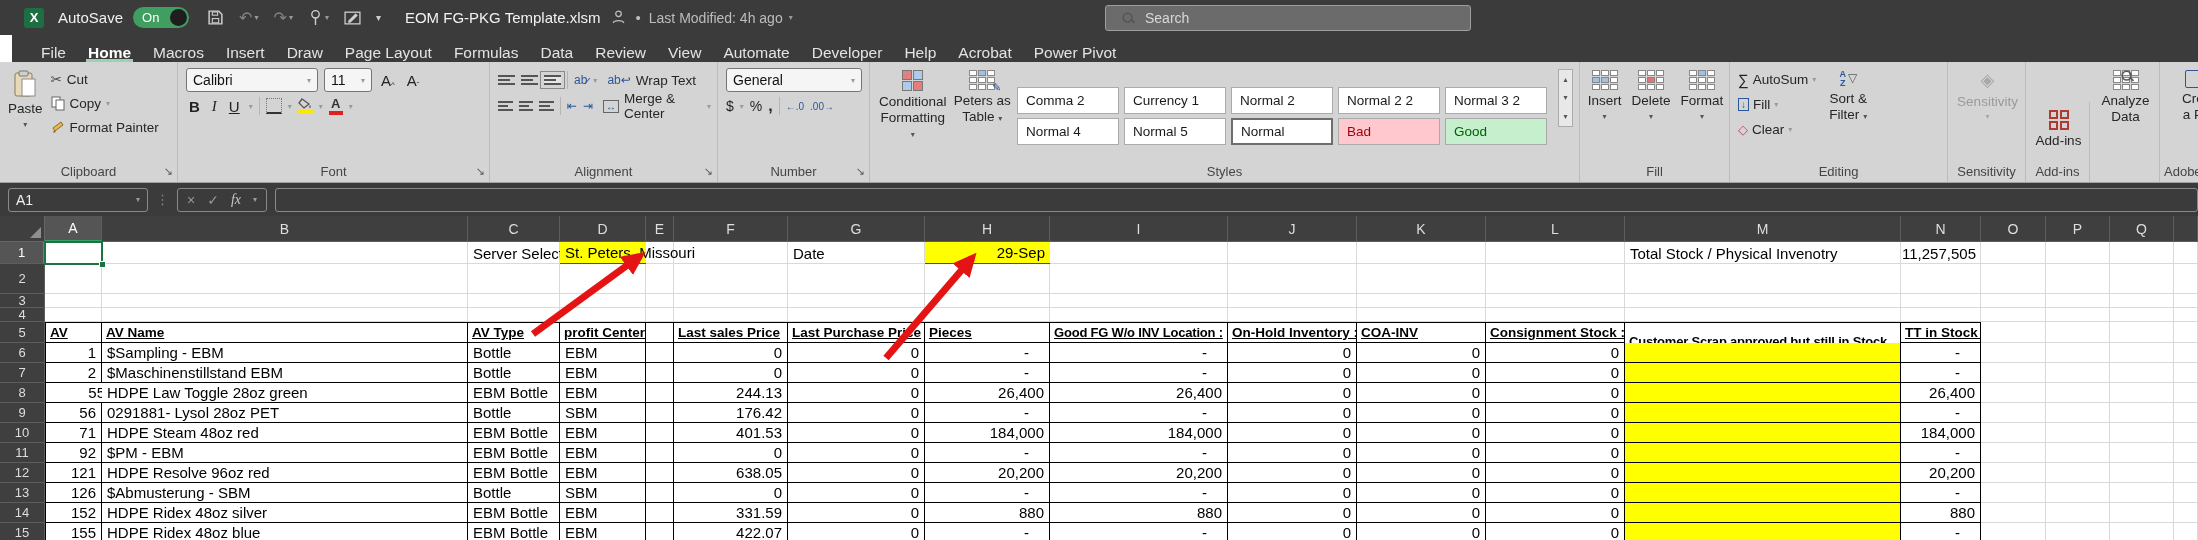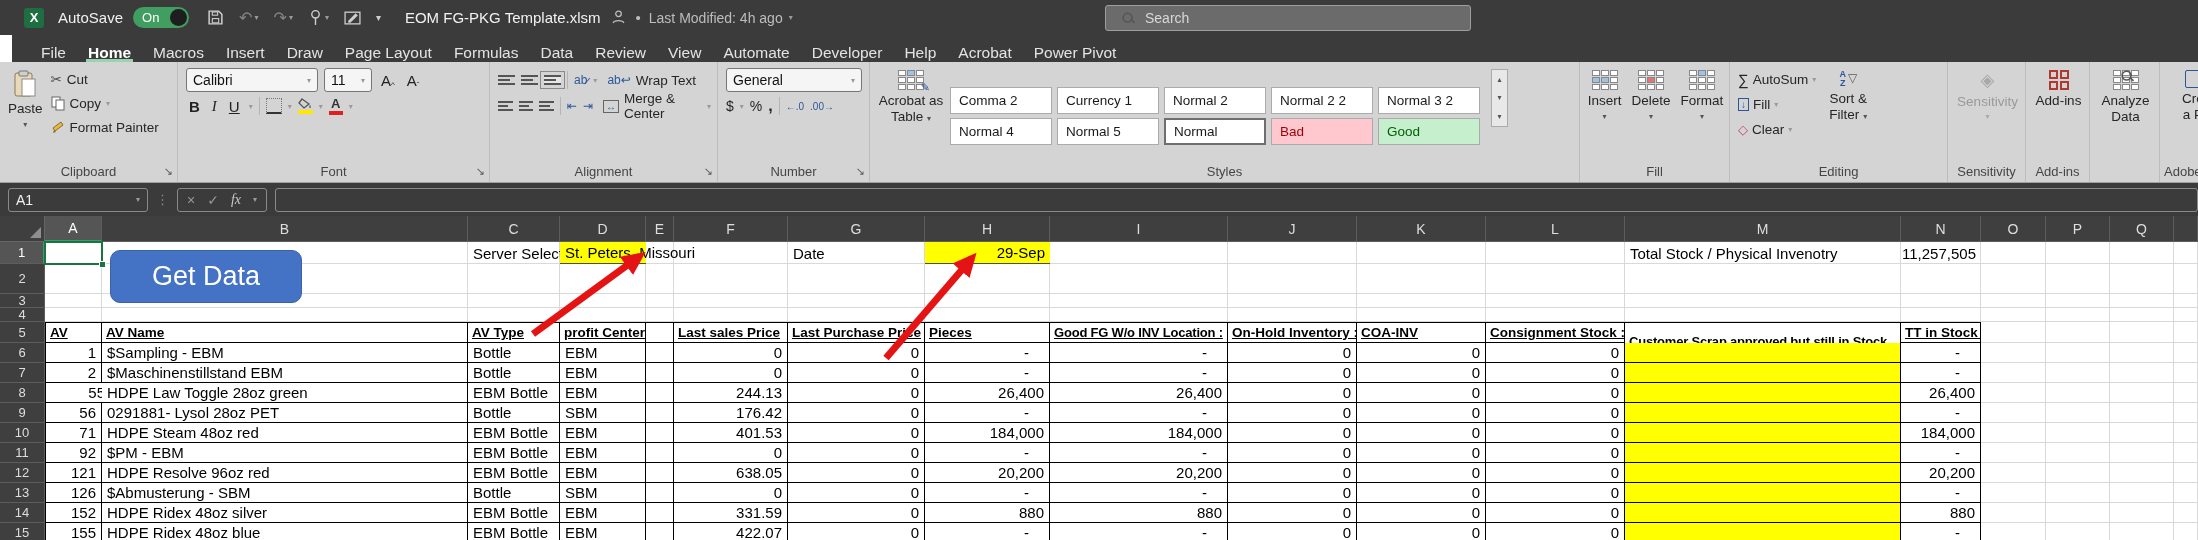--- a/index.html
+++ b/index.html
@@ -345,36 +345,45 @@
         <span style="font-weight:bold; font-size:16px;">,</span>
         <span style="width:1px; height:18px; background:#b5b5b5;"></span>
         <span style="font-size:10px; color:#2b579a;">←.0</span>
         <span style="font-size:10px; color:#2b579a;">.00→</span>
       </div>
       <div class="glabel">Number</div>
       <span class="launch">↘</span>
     </div>
 
     <div class="rgroup" style="width:710px; display:flex; gap:6px;">
+      <div class="bigbtn" style="width:80px;">
+        <span class="cfic">
+            <i></i>
+            <i></i>
+            <i></i>
+            <i></i>
+          </span>
+        <span><span>Conditional</span><br><span>Formatting</span> <span class="bcaret">▾</span></span>
+      </div>
       <div class="bigbtn" style="width:66px;">
         <span style="position:relative;">
             <span class="gridic fmt">
               <i></i>
               <i></i>
               <i></i>
               <i></i>
               <i></i>
               <i></i>
               <i></i>
               <i></i>
               <i></i>
             </span>
             <span style="position:absolute; right:-6px; bottom:-4px; font-size:11px; color:#2b579a;">✎</span>
           </span>
-        <span><span>Acrobat as</span><br><span>Table</span> <span class="bcaret">▾</span></span>
+        <span><span>Peters as</span><br><span>Table</span> <span class="bcaret">▾</span></span>
       </div>
       <div class="chipgrid">
           <div class="chip">Comma 2</div>
           <div class="chip">Currency 1</div>
           <div class="chip">Normal 2</div>
           <div class="chip">Normal 2 2</div>
           <div class="chip">Normal 3 2</div>
           <div class="chip">Normal 4</div>
           <div class="chip">Normal 5</div>
           <div class="chip selected">Normal</div>
@@ -471,21 +480,21 @@
 
     <div class="rgroup" style="width:78px;">
       <div class="bigbtn disabled">
         <span style="color:#a8a8a8; font-size:18px;">◈</span>
         <span>Sensitivity</span>
           <span class="bcaret" style="color:#a8a8a8;">▾</span>
       </div>
       <div class="glabel">Sensitivity</div>
     </div>
 
-    <div class="rgroup" style="width:64px;">
+    <div class="rgroup" style="width:64px;margin-top:40px;">
       <div class="bigbtn">
         <span class="addic">
             <i></i>
             <i></i>
             <i></i>
             <i></i>
           </span>
         <span>Add-ins</span>
       </div>
       <div class="glabel">Add-ins</div>
@@ -846,21 +855,20 @@
         <div class="tcell right dash" style="left: 1050px; top: 307px; width: 178px; height: 20px;">-</div>
         <div class="tcell right" style="left: 1228px; top: 307px; width: 129px; height: 20px;">0</div>
         <div class="tcell right" style="left: 1357px; top: 307px; width: 129px; height: 20px;">0</div>
         <div class="tcell right" style="left: 1486px; top: 307px; width: 139px; height: 20px;">0</div>
         <div class="tcell yellow" style="left: 1625px; top: 307px; width: 276px; height: 20px;"></div>
         <div class="tcell right dash" style="left: 1901px; top: 307px; width: 80px; height: 20px;">-</div>
         <div class="selbox" style="left: 44px; top: 25px; width: 59px; height: 24px;">
           <span class="handle"></span>
         </div>
       </div>
-    <div class="getdata">Get Data</div>
     <svg class="arrows" width="2198" height="324">
       <defs>
         <marker id="ah" markerWidth="3.4" markerHeight="3.2" refX="2.4" refY="1.6" orient="auto">
           <path d="M0,0 L3.4,1.6 L0,3.2 z" fill="#e51414"></path>
         </marker>
       </defs>
       <line x1="533" y1="118" x2="640" y2="40" stroke="#e51414" stroke-width="7" marker-end="url(#ah)"></line>
       <line x1="886" y1="142" x2="972" y2="42" stroke="#e51414" stroke-width="7" marker-end="url(#ah)"></line>
     </svg>
   </div>

